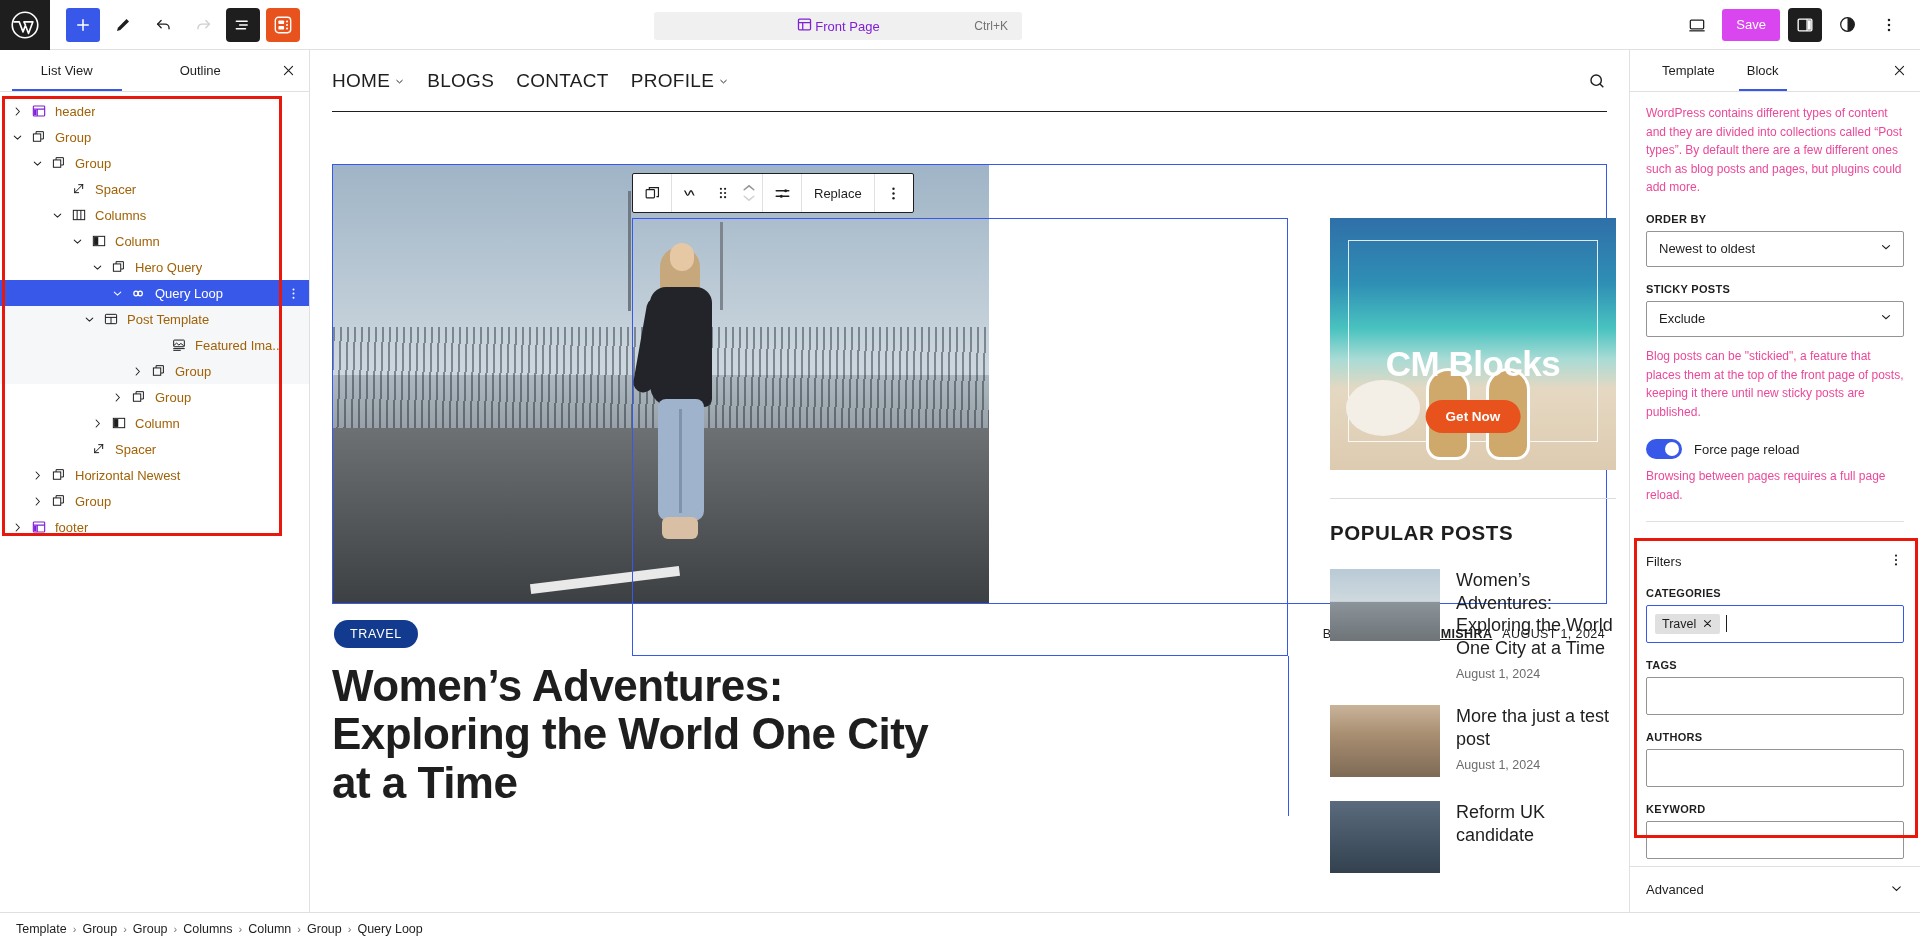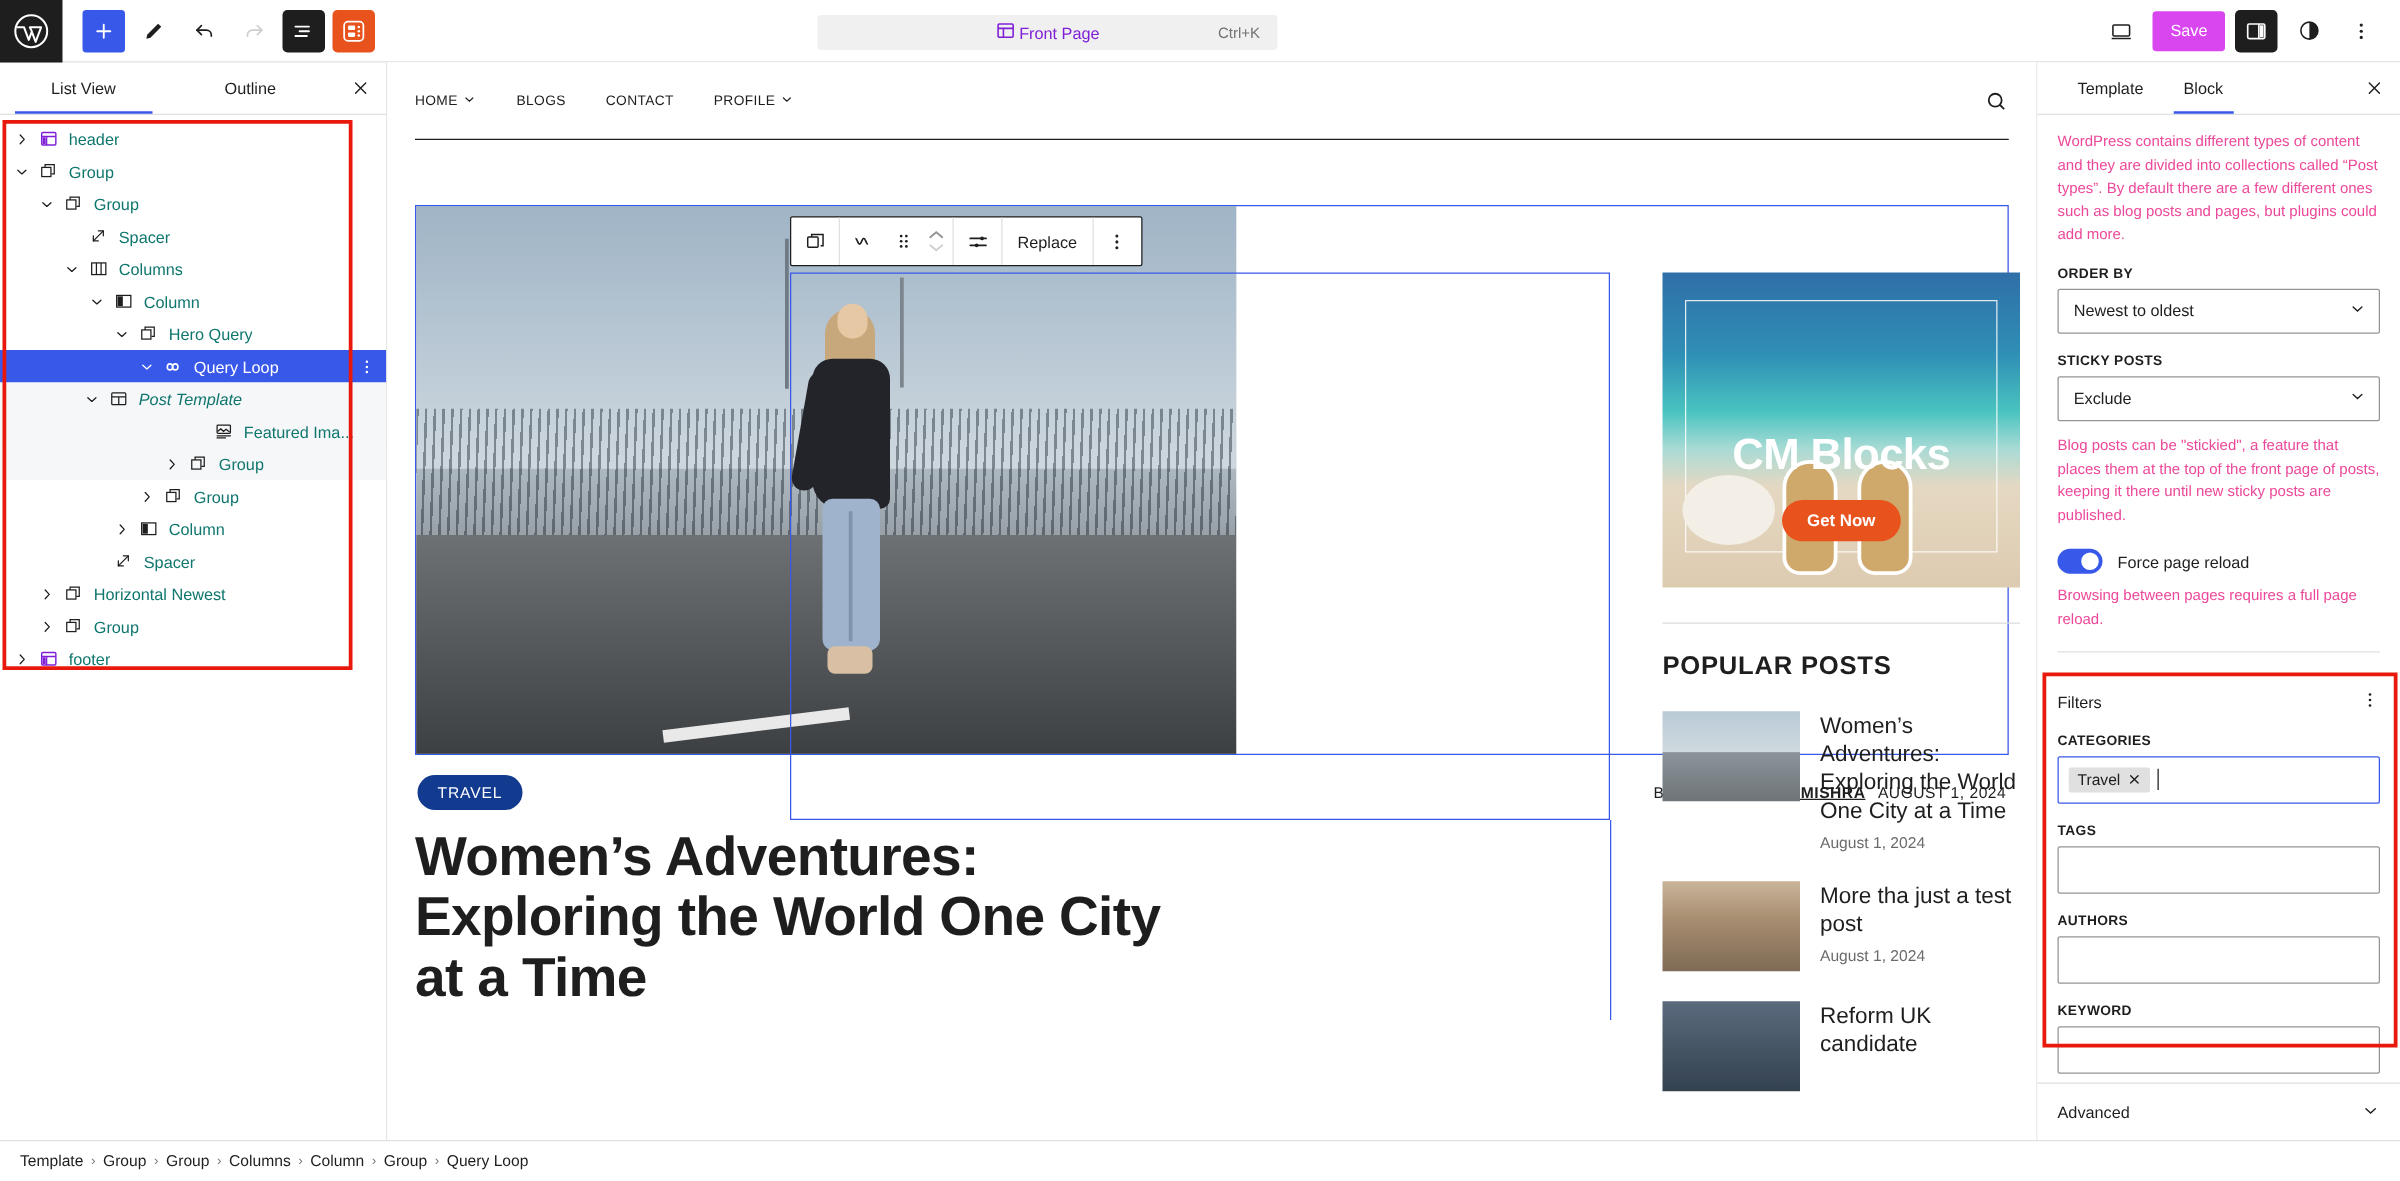--- a/index.html
+++ b/index.html
@@ -51,38 +51,38 @@
   .lv-tab.active::after { content: ""; position: absolute; left: 12px; right: 12px;
             bottom: 0; height: 2px; background: #3858e9; }
   .lv-close { width: 42px; display: flex; align-items: center; justify-content: center;
               cursor: pointer; }
 
   .lv-tree-wrap { position: relative; flex: 1; overflow: hidden; padding-top: 6px; }
   .red-outline-tree { position: absolute; left: 2px; top: 4px; width: 280px; height: 440px;
               border: 3px solid #e8180c; pointer-events: none; z-index: 5; }
   .tree { position: relative; }
   .tree-row { height: 26px; display: flex; align-items: center; font-size: 13px;
-              color: #0f766e; cursor: pointer; padding-right: 8px; }
+              color: #a16207; cursor: pointer; padding-right: 8px; }
   .tree-row.shaded { background: #f6f7f9; }
   .tree-row.selected { background: #3858e9; color: #fff; }
   .tree-row .chev { width: 22px; display: flex; align-items: center; justify-content: center;
               flex: 0 0 22px; }
   .tree-row .bicon { width: 22px; display: flex; align-items: center; justify-content: center;
               flex: 0 0 22px; margin-right: 5px; }
   .tree-row .label { white-space: nowrap; overflow: hidden; text-overflow: ellipsis; }
   .tree-row .row-more { margin-left: auto; display: flex; align-items: center; }
 
   
   .canvas-area { flex: 1; min-width: 0; background: #fff; position: relative;
                  display: flex; flex-direction: column; border-right: 1px solid #e0e0e0; }
   .canvas-scroll { flex: 1; overflow: hidden; position: relative; background: #fff; }
   .site { padding: 0 22px; }
   .site-header { height: 62px; display: flex; align-items: center;
                  border-bottom: 1px solid #1e1e1e; margin: 0 0 0 0; }
-  .navmenu { display: flex; align-items: center; gap: 32px; font-size: 11px;
+  .navmenu { display: flex; align-items: center; gap: 22px; font-size: 19px;
              letter-spacing: .3px; font-weight: 400; }
   .navmenu .nav-item { display: flex; align-items: center; gap: 4px; cursor: pointer; }
   .site-search { margin-left: auto; cursor: pointer; display: flex; align-items: center; }
 
   
   .blocktoolbar { position: absolute; left: 322px; top: 123px; height: 40px;
         background: #fff; border: 1px solid #1e1e1e; border-radius: 2px;
         display: flex; align-items: stretch; z-index: 12; }
   .bt-group { display: flex; align-items: stretch; border-right: 1px solid #e0e0e0; }
   .bt-group:last-child { border-right: none; }
@@ -443,21 +443,21 @@
               </span>
               <span class="label">Query Loop</span>
               <span class="row-more">
                 <svg width="15" height="15" viewBox="0 0 24 24" fill="#fff">
                   <circle cx="12" cy="5.4" r="1.6"></circle>
                   <circle cx="12" cy="12" r="1.6"></circle>
                   <circle cx="12" cy="18.6" r="1.6"></circle>
                 </svg>
               </span>
             </div>
-            <div class="tree-row shaded" style="padding-left: 62px; font-style: italic;">
+            <div class="tree-row shaded" style="padding-left: 78px;">
               <span class="chev">
                 <svg width="13" height="13" viewBox="0 0 24 24" fill="none" stroke="#1e1e1e" stroke-width="1.9" stroke-linecap="round" stroke-linejoin="round">
                   <path d="M6 9.5l6 5.5 6-5.5"></path>
                 </svg>
               </span>
               <span class="bicon" style="color: rgb(30, 30, 30);">
                 <svg width="16" height="16" viewBox="0 0 24 24" fill="none" stroke="currentColor" stroke-width="1.5">
                   <rect x="3.6" y="5" width="16.8" height="14" rx="1.1"></rect>
                   <path d="M3.6 9.6h16.8M12 9.6V19"></path>
                 </svg>

